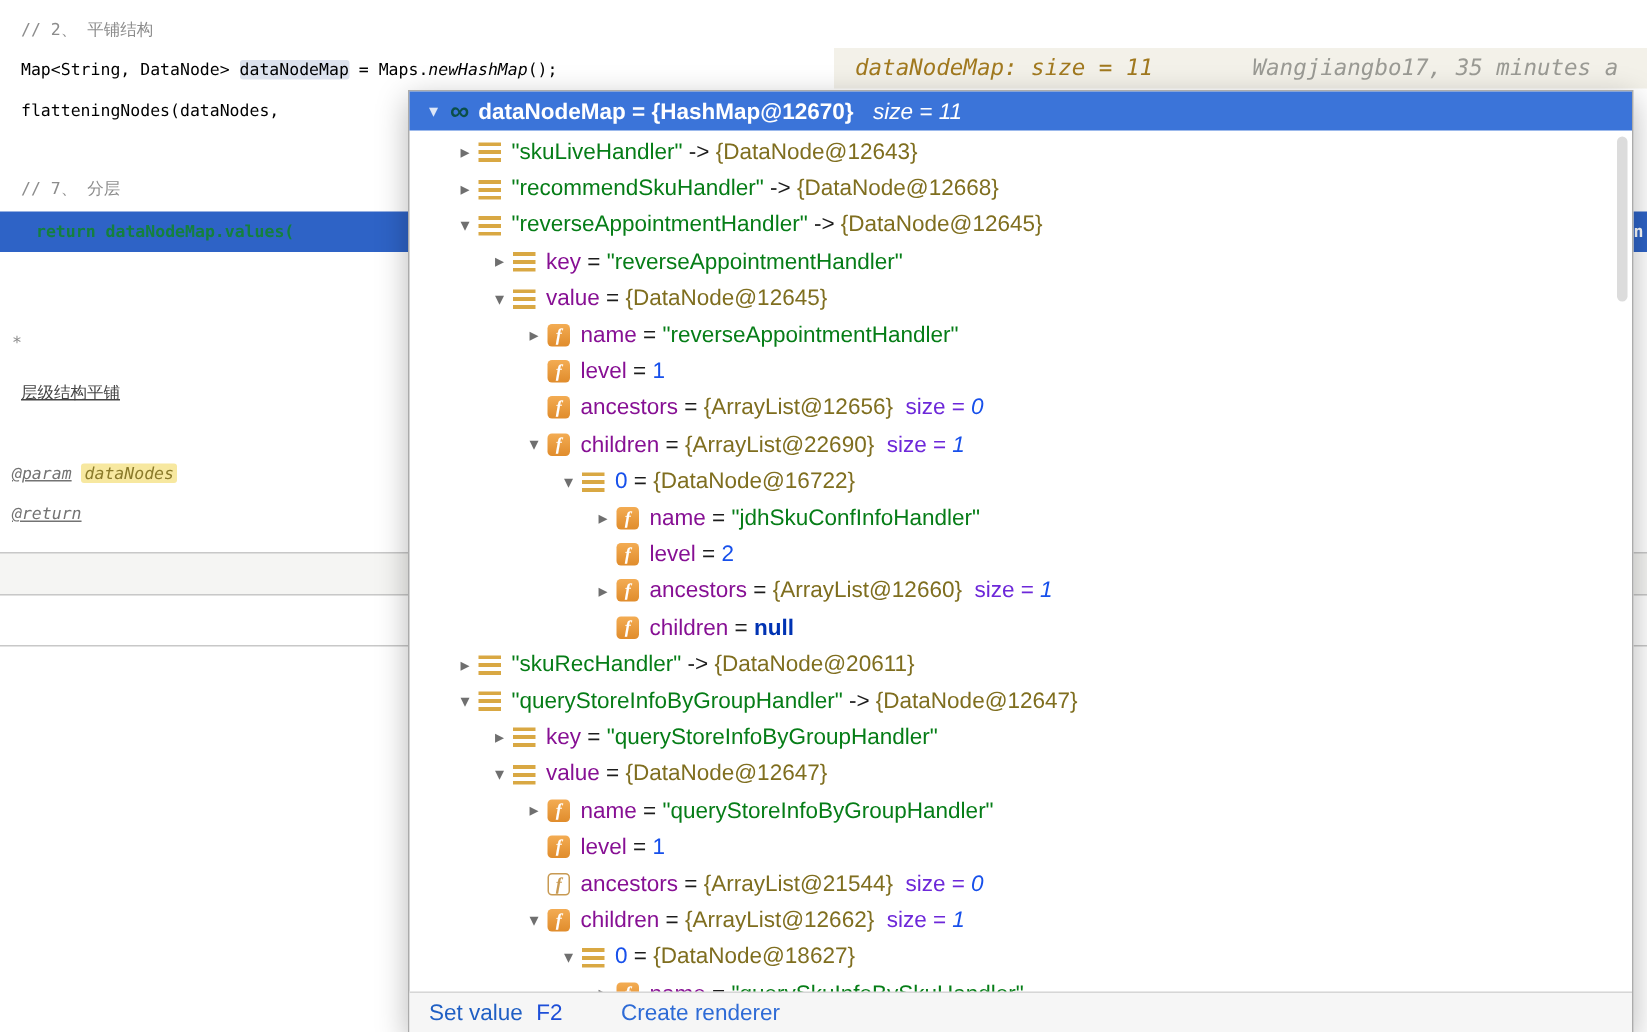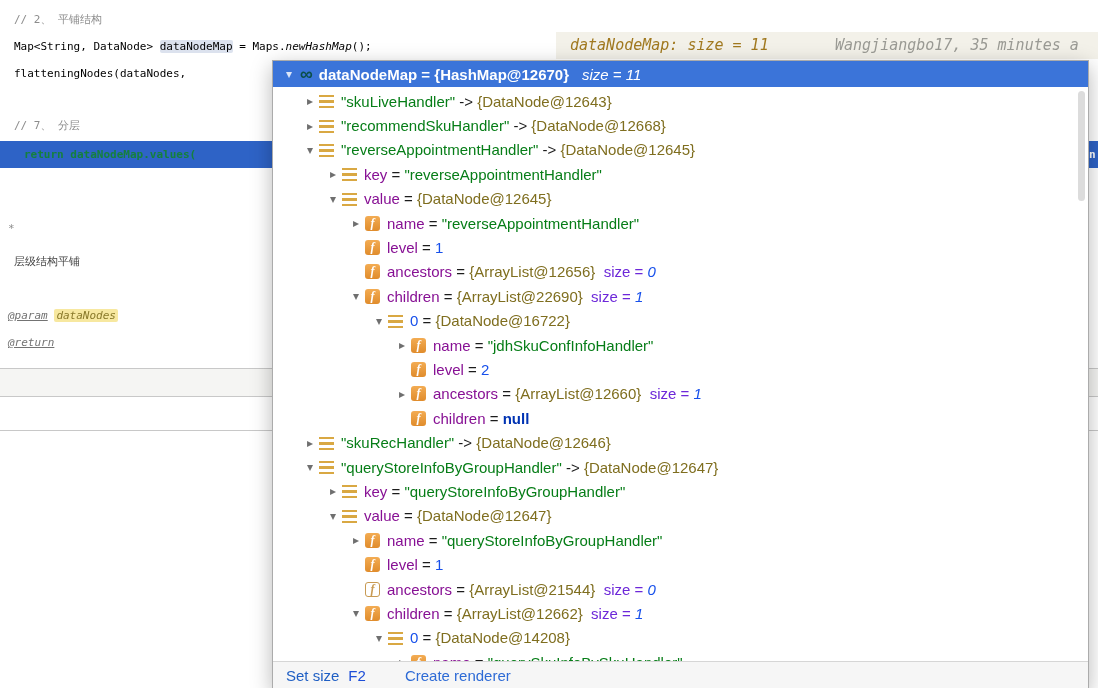--- a/index.html
+++ b/index.html
@@ -16,21 +16,21 @@
   .hintband{position:absolute;left:556px;top:32px;width:542px;height:27px;background:#F3F1E9;}
   .hint{position:absolute;left:570px;top:32px;font-family:"DejaVu Sans Mono",monospace;
         font-size:15px;line-height:27px;font-style:italic;color:#A1791F;white-space:pre;}
   .blame{position:absolute;left:835px;top:32px;font-family:"DejaVu Sans Mono",monospace;
         font-size:15px;line-height:27px;font-style:italic;color:#9A9A94;white-space:pre;text-align:center;}
   .execline{position:absolute;left:0;top:141px;width:1098px;height:27px;background:#2E63C6;}
   .exectext{position:absolute;left:5px;top:141px;color:#15803d;font-weight:bold;margin-left:19px;}
   .fragr{position:absolute;left:1089px;top:141px;color:#fff;font-weight:bold;}
   .jdtag{color:#737373;font-style:italic;text-decoration:underline;}
   .jdarg{color:#8A7A2A;font-style:italic;background:#F7E8A0;padding:0 2px;border-radius:2px;}
-  .jdtext{color:#444;}
+  .jdtext{color:#444;text-decoration:underline;}
   .sepband{position:absolute;left:0;top:368px;width:1098px;height:27px;background:#F5F5F3;
         border-top:1px solid #C8C8C8;border-bottom:1px solid #C8C8C8;}
   .sepline{position:absolute;left:0;top:430px;width:1098px;height:0;border-top:1px solid #C8C8C8;}
 
   
   .popup{position:absolute;left:272px;top:60px;width:815px;height:627px;background:#fff;
         border:1px solid #ABABAB;box-shadow:0 6px 20px rgba(0,0,0,.28);
         display:flex;flex-direction:column;font-size:15px;}
   .phead{height:26px;flex:none;background:#3B74D9;display:flex;align-items:center;
         color:#fff;padding-left:7px;white-space:pre;}
@@ -113,32 +113,32 @@
         <div class="trow" style="padding-left: 51px;"><span class="chev">▾</span><span class="ico bars"></span><span class="rtxt"><span class="fld">value</span><span class="pln"> = </span><span class="ref">{DataNode@12645}</span></span></div>
         <div class="trow" style="padding-left: 74px;"><span class="chev">▸</span><span class="ico fico">f</span><span class="rtxt"><span class="fld">name</span><span class="pln"> = </span><span class="str">"reverseAppointmentHandler"</span></span></div>
         <div class="trow" style="padding-left: 74px;"><span class="chev"></span><span class="ico fico">f</span><span class="rtxt"><span class="fld">level</span><span class="pln"> = </span><span class="num">1</span></span></div>
         <div class="trow" style="padding-left: 74px;"><span class="chev"></span><span class="ico fico">f</span><span class="rtxt"><span class="fld">ancestors</span><span class="pln"> = </span><span class="ref">{ArrayList@12656}</span><span class="sz">  size = </span><span class="sznum">0</span></span></div>
         <div class="trow" style="padding-left: 74px;"><span class="chev">▾</span><span class="ico fico">f</span><span class="rtxt"><span class="fld">children</span><span class="pln"> = </span><span class="ref">{ArrayList@22690}</span><span class="sz">  size = </span><span class="sznum">1</span></span></div>
         <div class="trow" style="padding-left: 97px;"><span class="chev">▾</span><span class="ico bars"></span><span class="rtxt"><span class="num">0</span><span class="pln"> = </span><span class="ref">{DataNode@16722}</span></span></div>
         <div class="trow" style="padding-left: 120px;"><span class="chev">▸</span><span class="ico fico">f</span><span class="rtxt"><span class="fld">name</span><span class="pln"> = </span><span class="str">"jdhSkuConfInfoHandler"</span></span></div>
         <div class="trow" style="padding-left: 120px;"><span class="chev"></span><span class="ico fico">f</span><span class="rtxt"><span class="fld">level</span><span class="pln"> = </span><span class="num">2</span></span></div>
         <div class="trow" style="padding-left: 120px;"><span class="chev">▸</span><span class="ico fico">f</span><span class="rtxt"><span class="fld">ancestors</span><span class="pln"> = </span><span class="ref">{ArrayList@12660}</span><span class="sz">  size = </span><span class="sznum">1</span></span></div>
         <div class="trow" style="padding-left: 120px;"><span class="chev"></span><span class="ico fico">f</span><span class="rtxt"><span class="fld">children</span><span class="pln"> = </span><span class="kw">null</span></span></div>
-        <div class="trow" style="padding-left: 28px;"><span class="chev">▸</span><span class="ico bars"></span><span class="rtxt"><span class="str">"skuRecHandler"</span><span class="pln"> -&gt; </span><span class="ref">{DataNode@12646}</span></span></div>
+        <div class="trow" style="padding-left: 28px;"><span class="chev">▸</span><span class="ico bars"></span><span class="rtxt"><span class="str">"skuRecHandler"</span><span class="pln"> -&gt; </span><span class="ref">{DataNode@20611}</span></span></div>
         <div class="trow" style="padding-left: 28px;"><span class="chev">▾</span><span class="ico bars"></span><span class="rtxt"><span class="str">"queryStoreInfoByGroupHandler"</span><span class="pln"> -&gt; </span><span class="ref">{DataNode@12647}</span></span></div>
         <div class="trow" style="padding-left: 51px;"><span class="chev">▸</span><span class="ico bars"></span><span class="rtxt"><span class="fld">key</span><span class="pln"> = </span><span class="str">"queryStoreInfoByGroupHandler"</span></span></div>
         <div class="trow" style="padding-left: 51px;"><span class="chev">▾</span><span class="ico bars"></span><span class="rtxt"><span class="fld">value</span><span class="pln"> = </span><span class="ref">{DataNode@12647}</span></span></div>
         <div class="trow" style="padding-left: 74px;"><span class="chev">▸</span><span class="ico fico">f</span><span class="rtxt"><span class="fld">name</span><span class="pln"> = </span><span class="str">"queryStoreInfoByGroupHandler"</span></span></div>
         <div class="trow" style="padding-left: 74px;"><span class="chev"></span><span class="ico fico">f</span><span class="rtxt"><span class="fld">level</span><span class="pln"> = </span><span class="num">1</span></span></div>
         <div class="trow" style="padding-left: 74px;"><span class="chev"></span><span class="ico fico outline">f</span><span class="rtxt"><span class="fld">ancestors</span><span class="pln"> = </span><span class="ref">{ArrayList@21544}</span><span class="sz">  size = </span><span class="sznum">0</span></span></div>
         <div class="trow" style="padding-left: 74px;"><span class="chev">▾</span><span class="ico fico">f</span><span class="rtxt"><span class="fld">children</span><span class="pln"> = </span><span class="ref">{ArrayList@12662}</span><span class="sz">  size = </span><span class="sznum">1</span></span></div>
-        <div class="trow" style="padding-left: 97px;"><span class="chev">▾</span><span class="ico bars"></span><span class="rtxt"><span class="num">0</span><span class="pln"> = </span><span class="ref">{DataNode@14208}</span></span></div>
+        <div class="trow" style="padding-left: 97px;"><span class="chev">▾</span><span class="ico bars"></span><span class="rtxt"><span class="num">0</span><span class="pln"> = </span><span class="ref">{DataNode@18627}</span></span></div>
         <div class="trow" style="padding-left: 120px;"><span class="chev">▸</span><span class="ico fico">f</span><span class="rtxt"><span class="fld">name</span><span class="pln"> = </span><span class="str">"querySkuInfoBySkuHandler"</span></span></div>
       </div>
 
     <div class="pfooter">
-      <span class="flink1">Set size</span>
+      <span class="flink1">Set value</span>
       <span class="fshort">F2</span>
       <span class="flink2">Create renderer</span>
     </div>
   </div>
 
 </div>
 
 </body></html>

